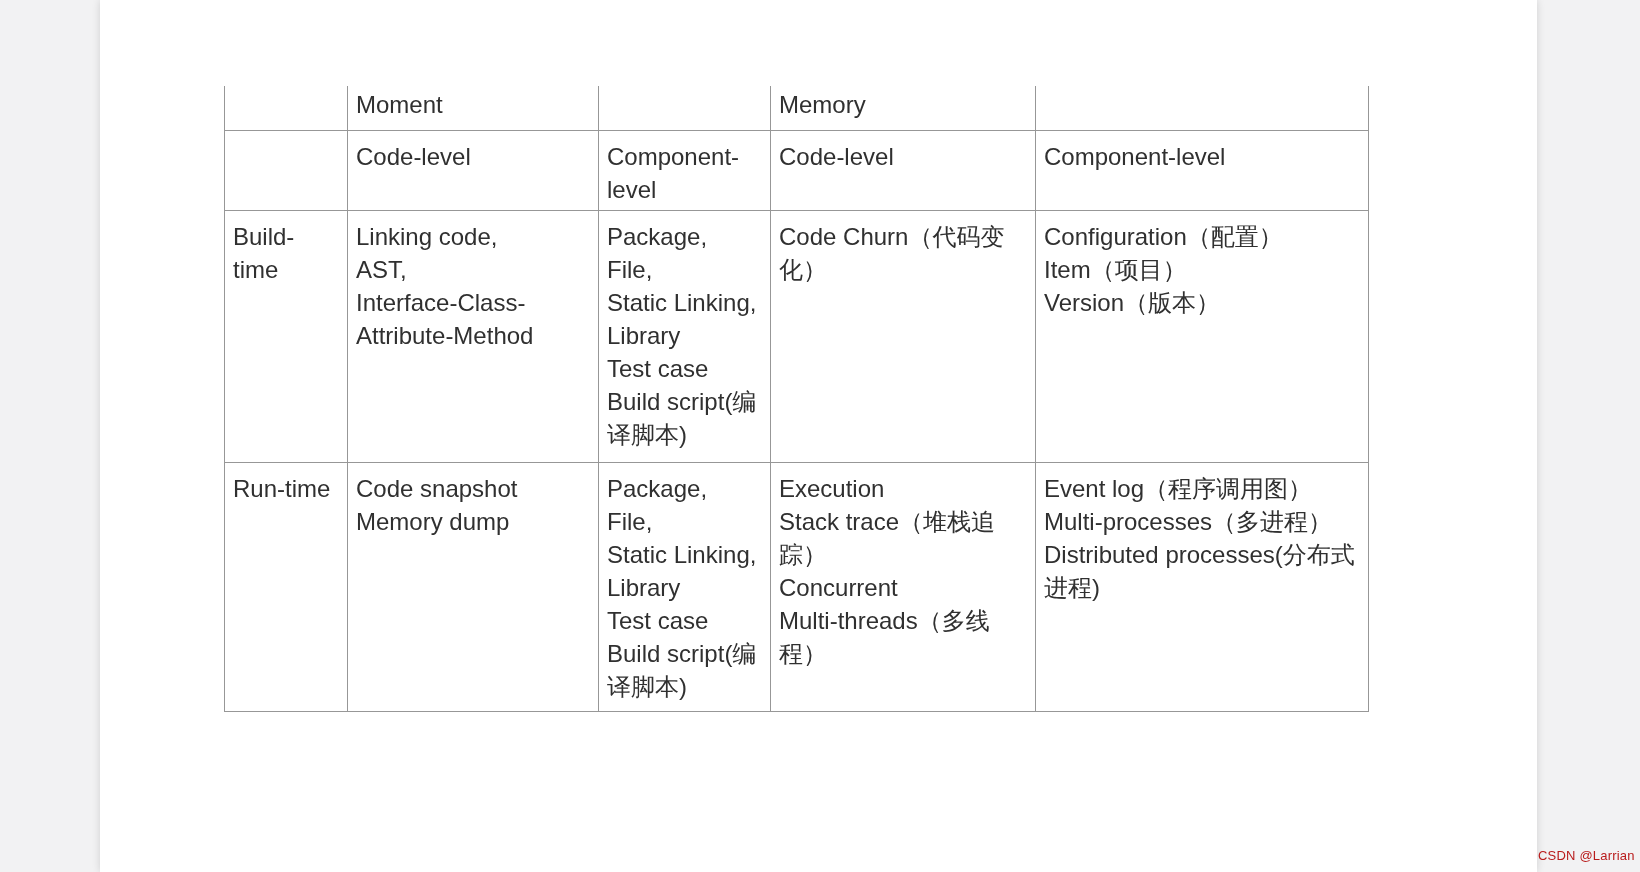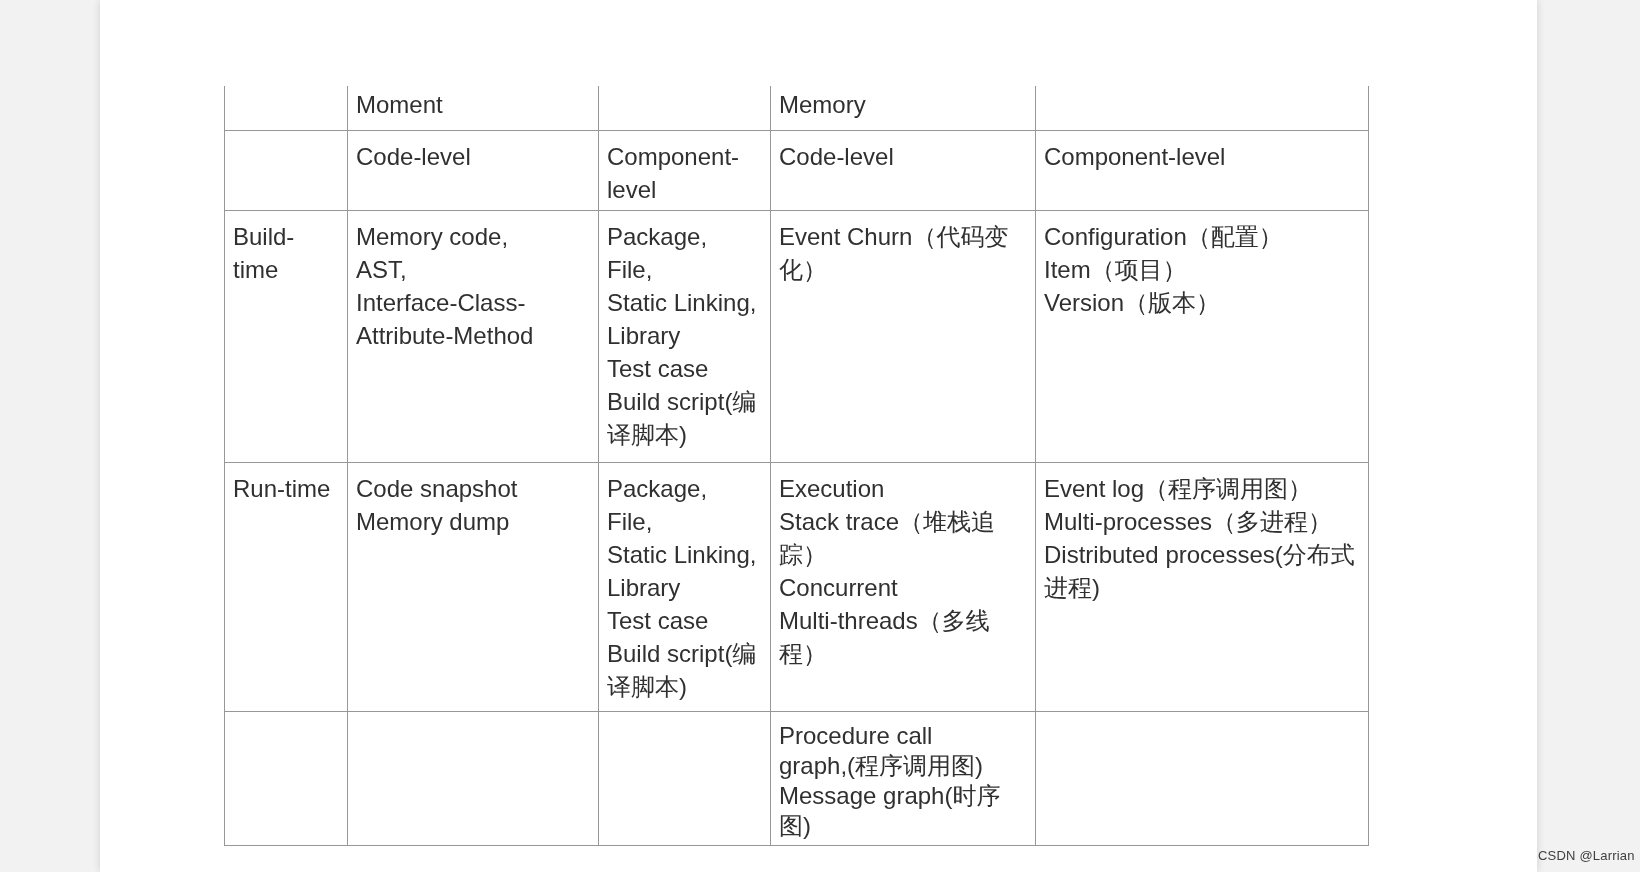--- a/index.html
+++ b/index.html
@@ -40,21 +40,21 @@
   tr.r1 { height: 77px; margin-top: 18px; }
   tr.r2 { height: 252px; }
   tr.r3 { height: 249px; }
   tr.r4 { height: 130px; }
   tr.r4 td { line-height: 30px; }
   .watermark {
     position: absolute;
     left: 1538px; top: 848px;
     font-size: 13px;
     line-height: 16px;
-    color: #404040;
+    color: #b91c1c;
     letter-spacing: 0.2px;
   }
 </style>
 </head>
 <body>
 
 <div class="page">
   <table class="doc-table">
     <colgroup>
       <col style="width:123px">
@@ -75,32 +75,32 @@
         <td></td>
         <td>Code-level</td>
         <td>Component-
 level</td>
         <td>Code-level</td>
         <td>Component-level</td>
       </tr>
       <tr class="r2">
         <td>Build-
 time</td>
-        <td>Memory code,
+        <td>Linking code,
 AST,
 Interface-Class-
 Attribute-Method</td>
         <td>Package,
 File,
 Static Linking,
 Library
 Test case
 Build script(编
 译脚本)</td>
-        <td>Event Churn（代码变
+        <td>Code Churn（代码变
 化）</td>
         <td>Configuration（配置）
 Item（项目）
 Version（版本）</td>
       </tr>
       <tr class="r3">
         <td>Run-time</td>
         <td>Code snapshot
 Memory dump</td>
         <td>Package,
@@ -114,27 +114,17 @@
 Stack trace（堆栈追
 踪）
 Concurrent
 Multi-threads（多线
 程）</td>
         <td>Event log（程序调用图）
 Multi-processes（多进程）
 Distributed processes(分布式
 进程)</td>
       </tr>
-      <tr class="r4">
-        <td></td>
-        <td></td>
-        <td></td>
-        <td>Procedure call
-graph,(程序调用图)
-Message graph(时序
-图)</td>
-        <td></td>
-      </tr>
     </tbody>
   </table>
 </div>
 
 <div class="watermark">CSDN @Larrian</div>
 
 </body></html>

